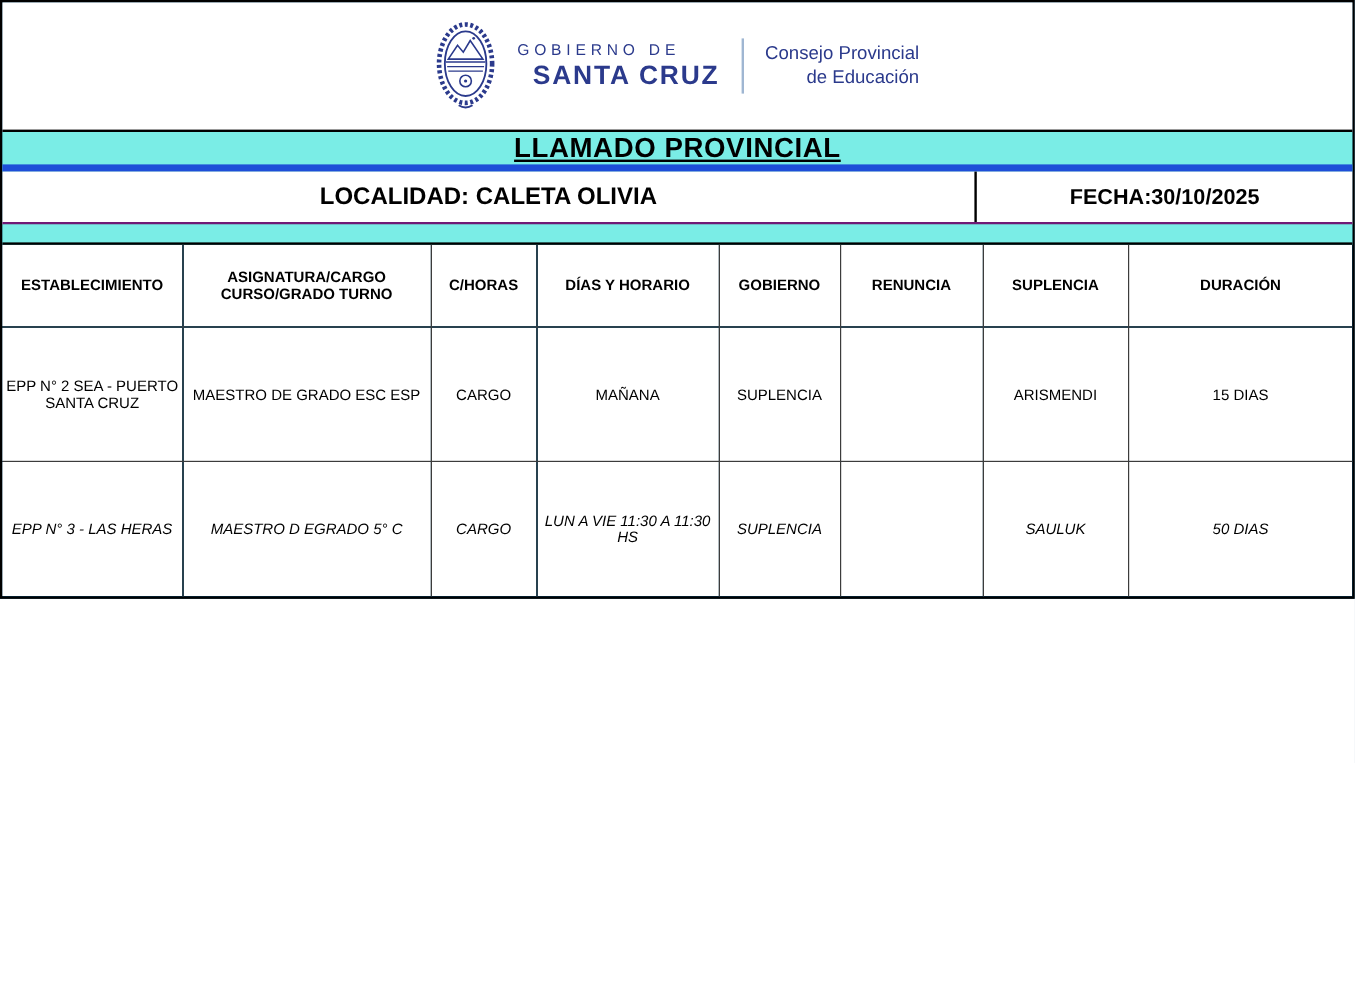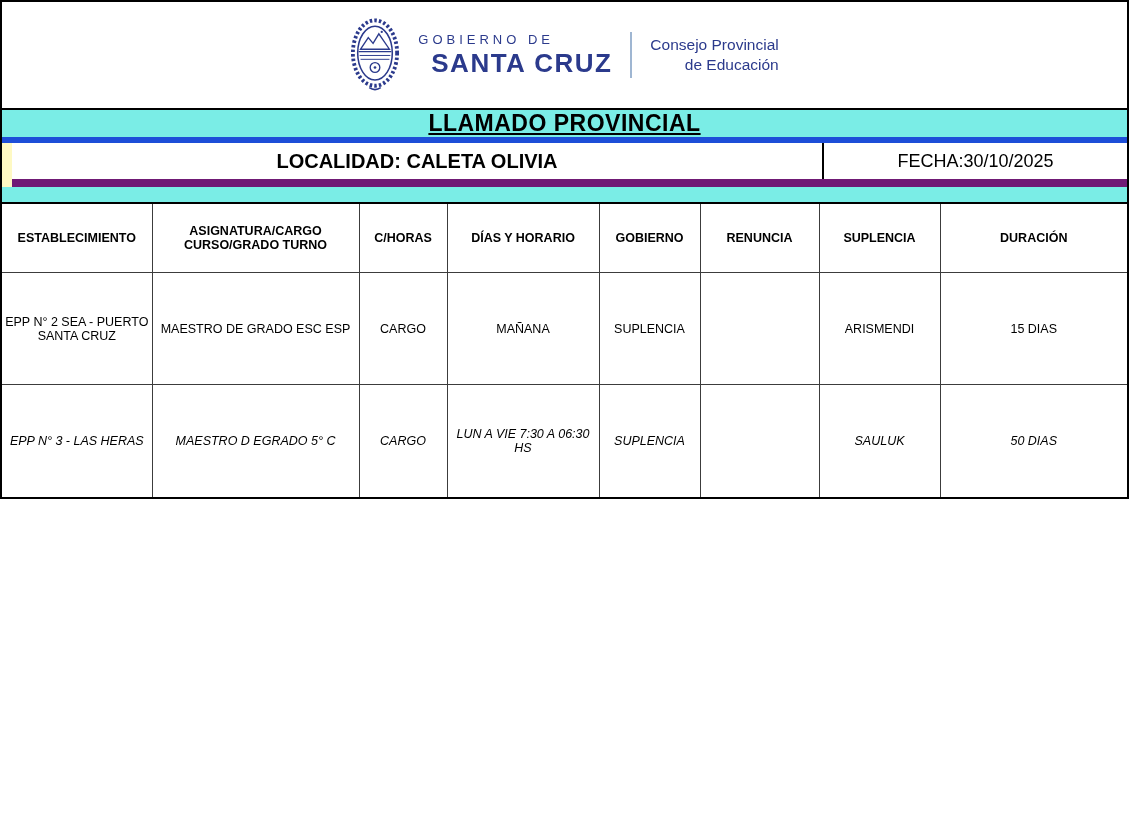--- a/index.html
+++ b/index.html
@@ -10,65 +10,64 @@
   * { box-sizing: border-box; }
   html, body { margin: 0; padding: 0; background: #fff; }
   body {
     width: 1129px; height: 838px;
     font-family: "Liberation Sans", "DejaVu Sans", sans-serif;
     color: #000;
   }
   .page {
     width: 1129px;
     border: 2px solid #000;
-    background: #fef9c3;
+    background: #0c4a6e;
   }
   
   .brand-header {
     height: 108px;
     display: flex; align-items: center; justify-content: center;
     gap: 18px;
     border-bottom: 2px solid #000;
     background: #fff;
   }
   .logo-svg { display: block; }
   .gov-text { text-align: left; color: var(--brand_navy); }
   .gov-line1 { font-size: 13px; letter-spacing: 4px; font-weight: 500; }
-  .gov-line2 { font-size: 26px; font-weight: bold; letter-spacing: 1.5px; margin-top: 1px; margin-left: 13px; }
+  .gov-line2 { font-size: 22px; font-weight: bold; letter-spacing: 1.5px; margin-top: 1px; margin-left: 13px; }
   .vdiv { width: 2px; height: 46px; background: #9FB6D2; }
   .consejo { color: var(--brand_navy); font-size: 15.5px; line-height: 1.3; text-align: right; }
   
   .title-band {
     height: 33px;
     background: var(--accent_cyan);
     border-bottom: 6px solid #1d4ed8;
     display: flex; align-items: center; justify-content: center;
   }
   .doc-title {
     font-size: 23px; font-weight: bold; text-decoration: underline;
     letter-spacing: 0.5px;
   }
   
   .info-row {
     height: 44px;
     display: flex;
-    border-bottom: 8px solid #701a75;
+    border-bottom: 2px solid #701a75;
     background: #fff;
-    margin-left: 10px;
   }
   .loc-cell {
     width: 812px;
     display: flex; align-items: center; justify-content: center;
     font-size: 20px; font-weight: bold;
     border-right: 2px solid #000;
   }
   .fecha-cell {
     flex: 1;
     display: flex; align-items: center; justify-content: center;
-    font-size: 18px; font-weight: normal;
+    font-size: 18px; font-weight: bold;
   }
   
   .cyan-spacer {
     height: 17px;
     background: var(--accent_cyan);
     border-bottom: 2px solid #000;
   }
   
   table.call-table {
     width: 100%;
@@ -171,21 +170,21 @@
         <td>MAÑANA</td>
         <td>SUPLENCIA</td>
         <td></td>
         <td>ARISMENDI</td>
         <td>15 DIAS</td>
       </tr>
       <tr>
         <td>EPP N° 3 - LAS HERAS</td>
         <td>MAESTRO D EGRADO 5° C</td>
         <td>CARGO</td>
-        <td>LUN A VIE 7:30 A 06:30 HS</td>
+        <td>LUN A VIE 11:30 A 11:30 HS</td>
         <td>SUPLENCIA</td>
         <td></td>
         <td>SAULUK</td>
         <td>50 DIAS</td>
       </tr>
     </tbody>
   </table>
 
 </div>
 

